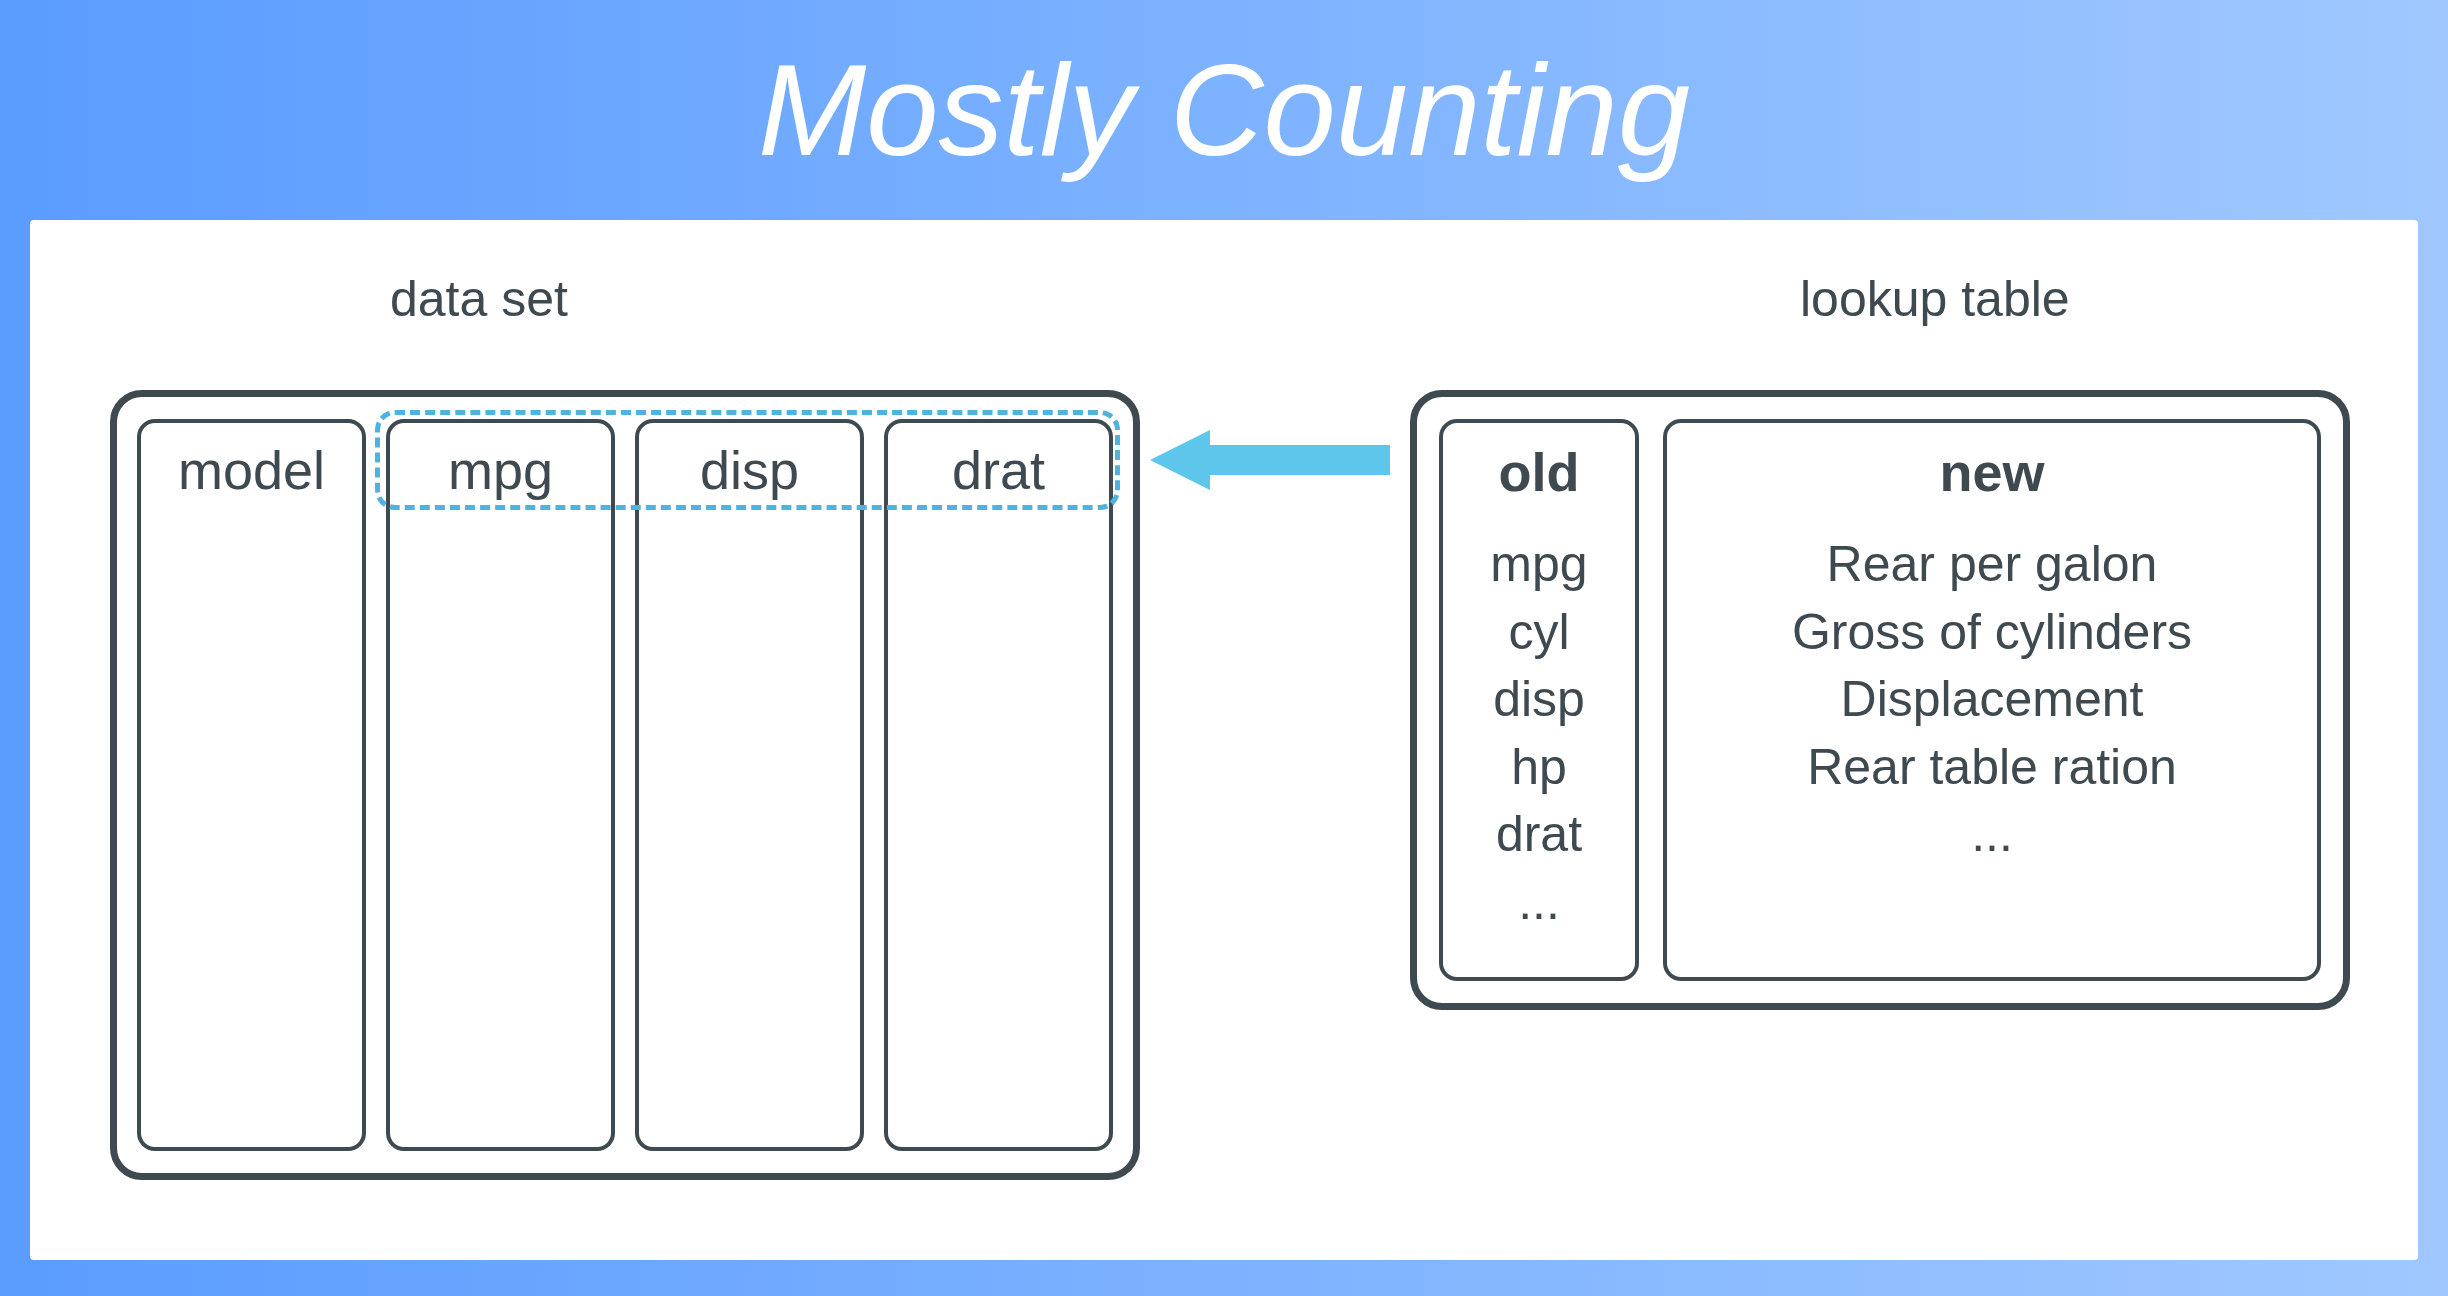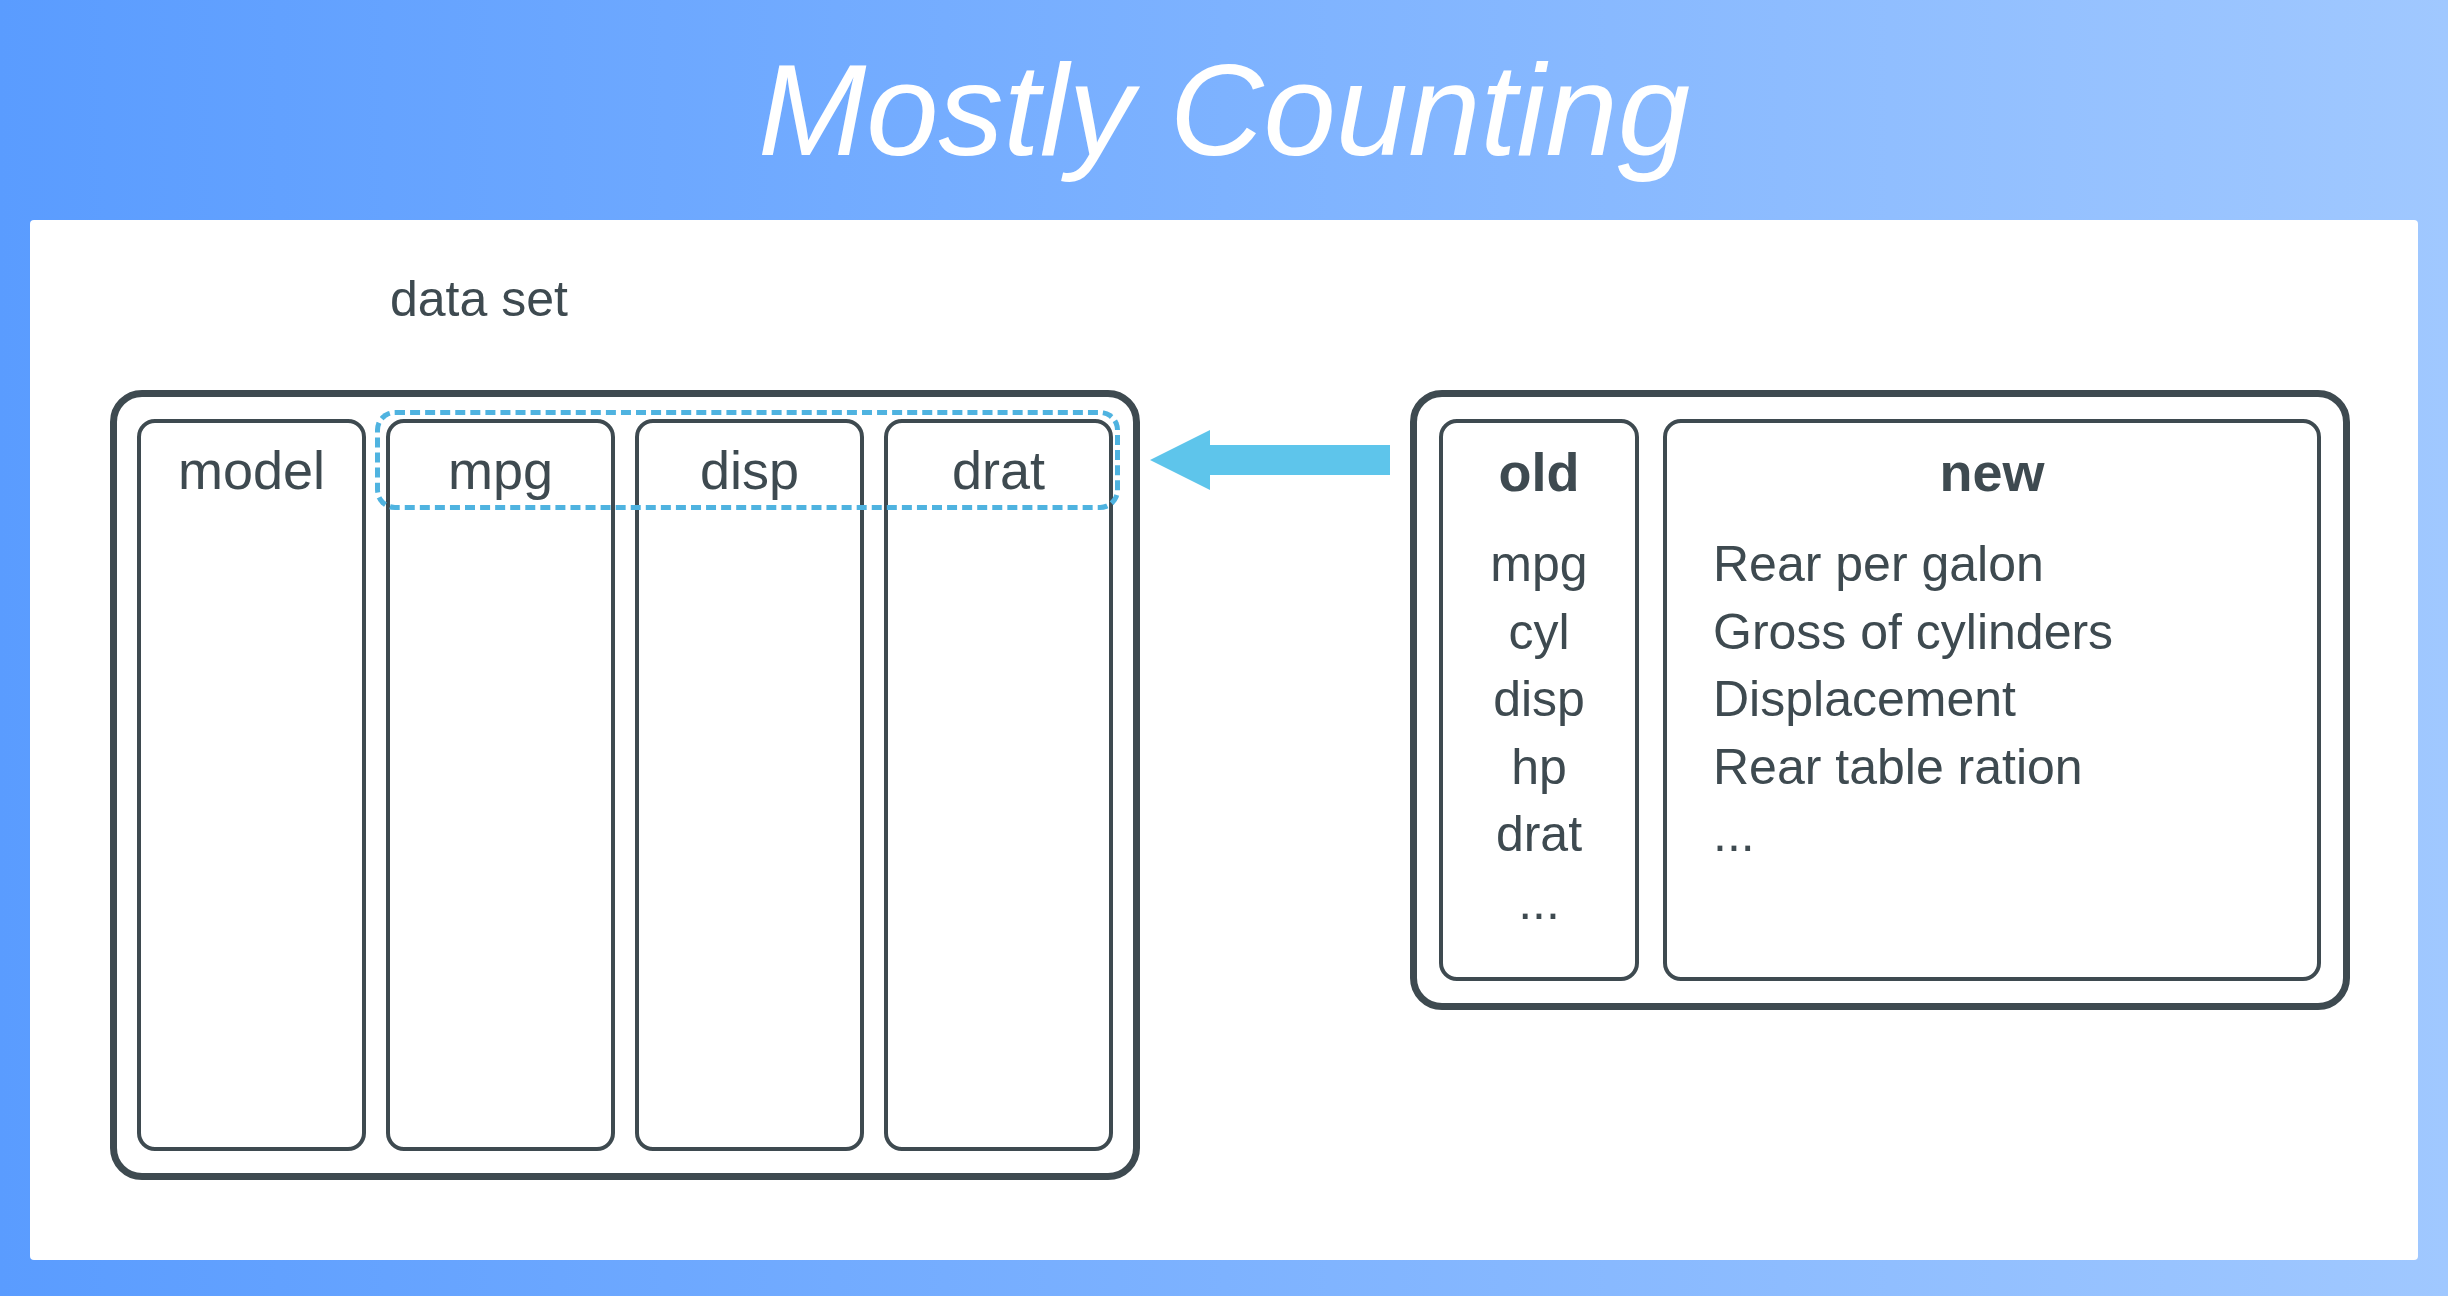--- a/index.html
+++ b/index.html
@@ -110,20 +110,21 @@
     padding: 18px 46px;
     display: flex;
     flex-direction: column;
   }
   .lookup-old {
     width: 200px;
     align-items: center;
   }
   .lookup-new {
     flex: 1;
+    align-items: center;
   }
   .lookup-header {
     color: #3e4a50;
     font-size: 54px;
     font-weight: 700;
     margin-bottom: 28px;
     text-align: center;
   }
   .lookup-new .lookup-header {
     text-align: center;
@@ -141,20 +142,21 @@
 </head>
 <body>
 
 <div class="header">
   <h1 class="title">Mostly Counting</h1>
 </div>
 
 <div class="content-panel">
 
   <div class="section-label dataset-label">data set</div>
+  <div class="section-label lookup-label">lookup table</div>
 
   <div class="dataset-box">
     <div class="data-column">
       <div class="column-header">model</div>
     </div>
     <div class="data-column">
       <div class="column-header">mpg</div>
     </div>
     <div class="data-column">
       <div class="column-header">disp</div>

